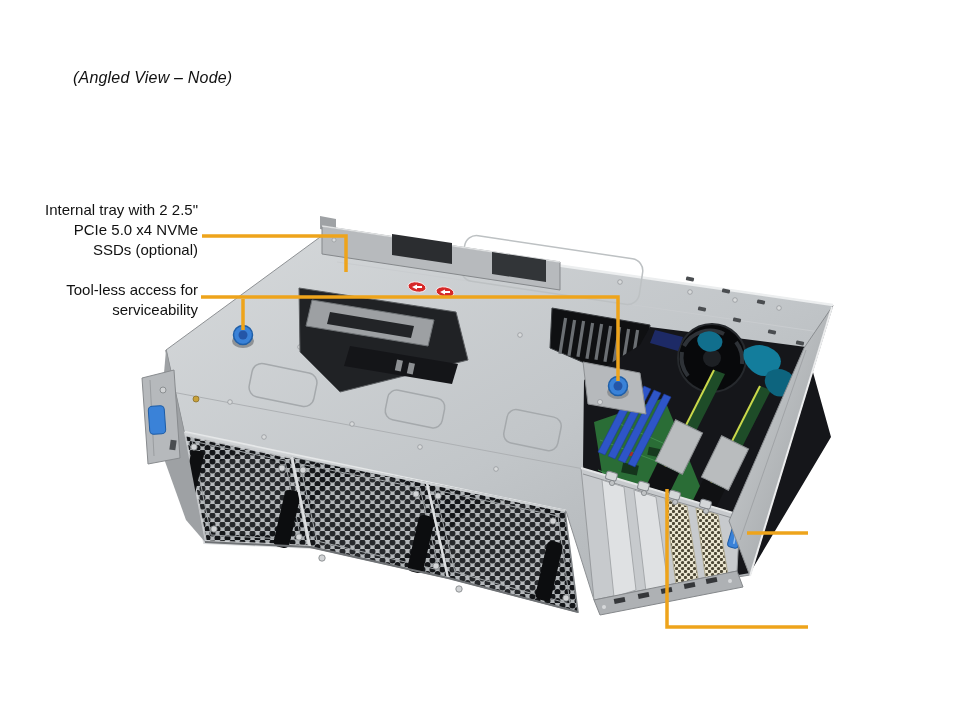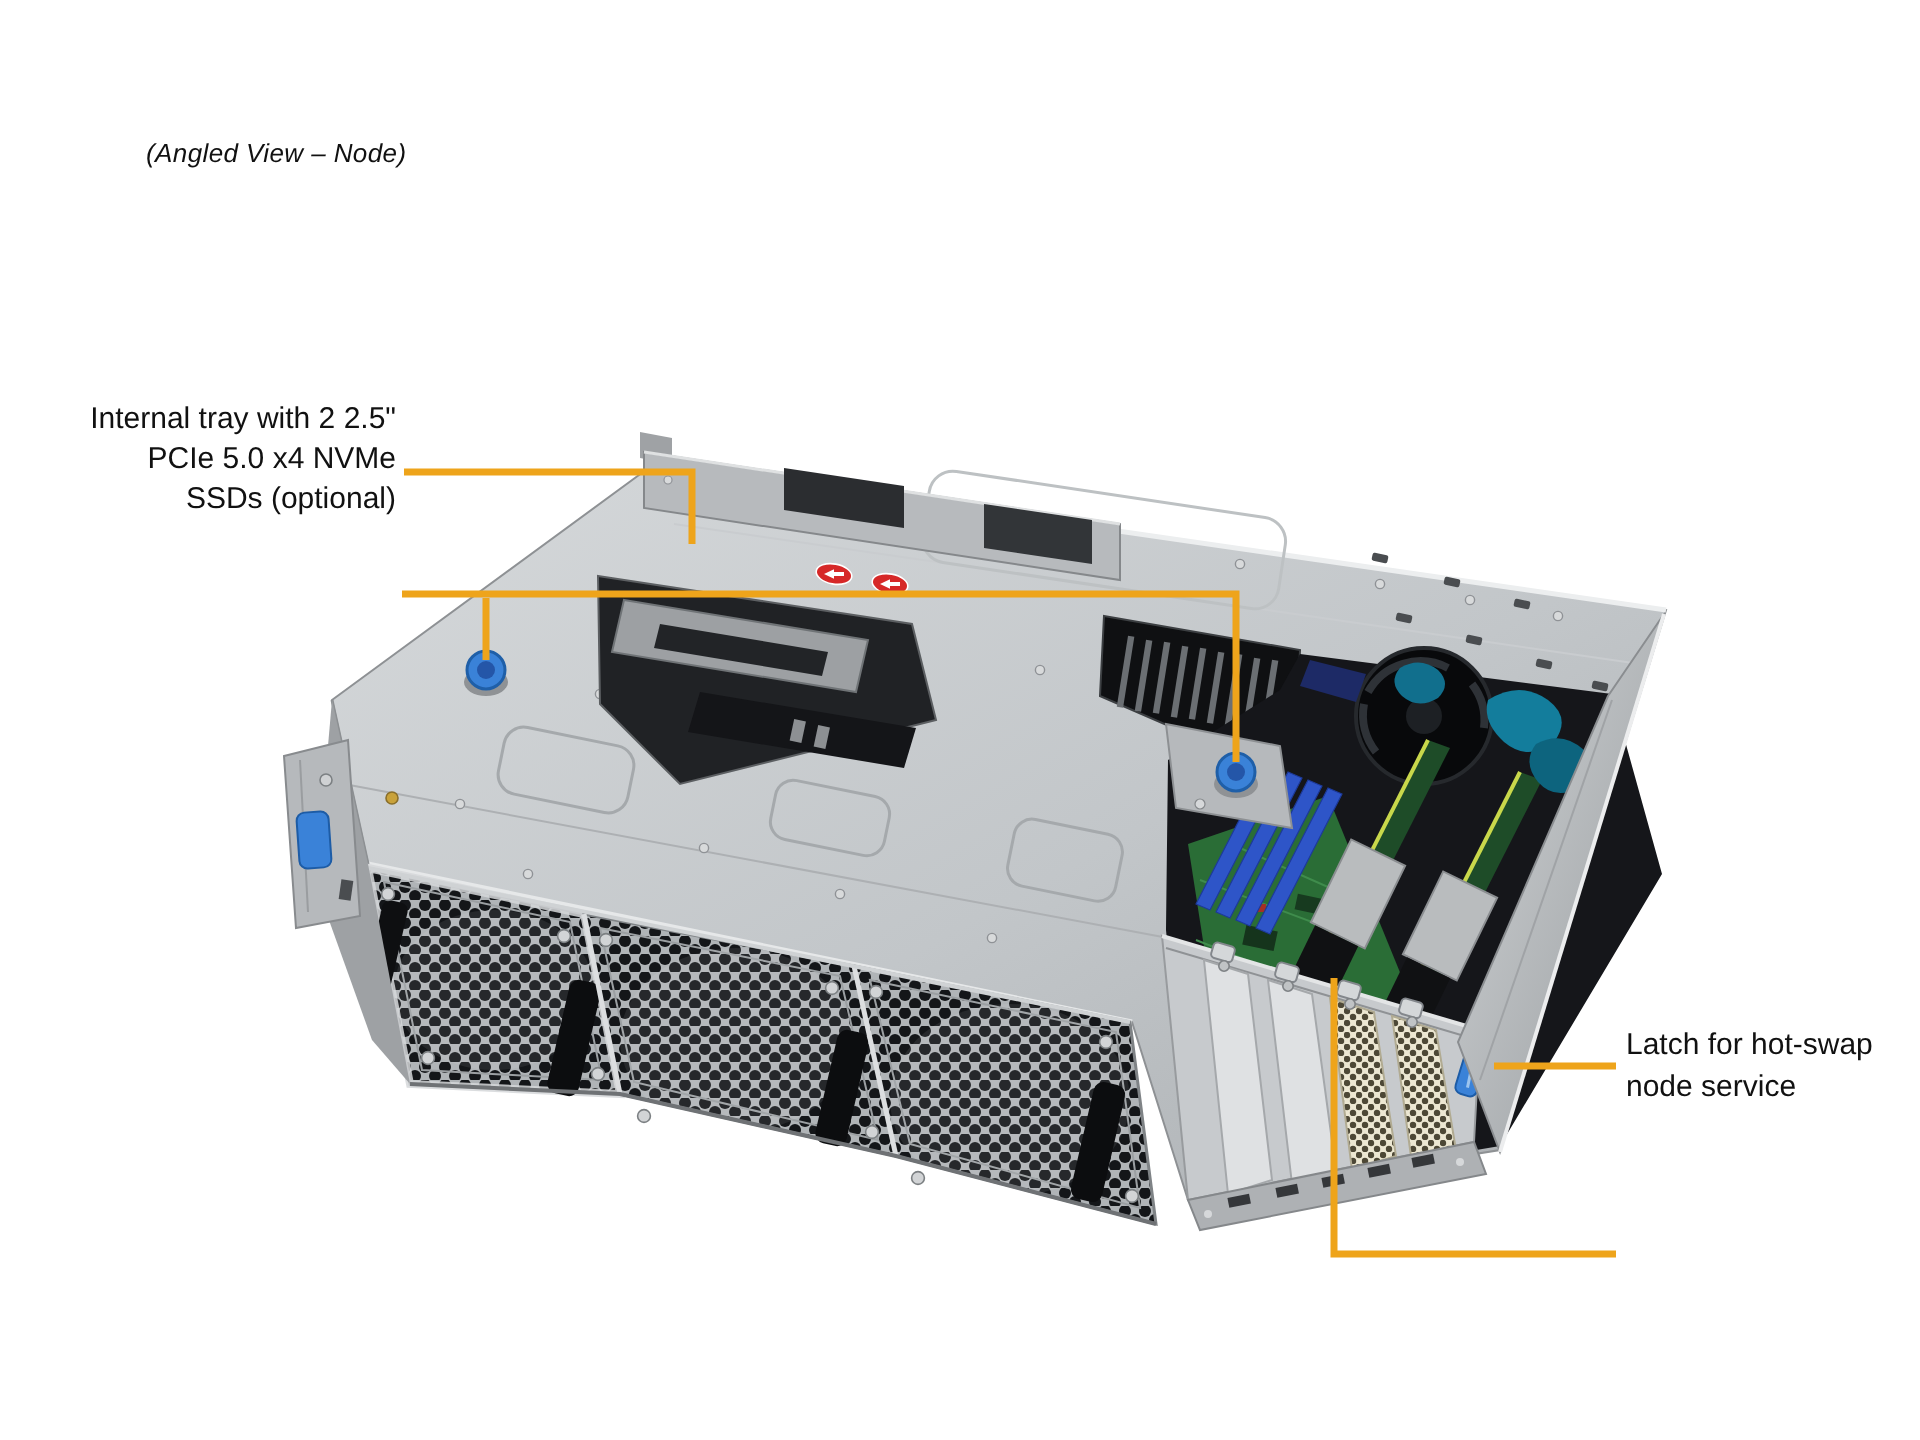--- a/index.html
+++ b/index.html
@@ -1,18 +1,18 @@
 <!DOCTYPE html>
 <html style="--background: #FFFFFF; --label-text: #111111; --callout-line: #EEA41B; --latch-blue: #3A82D8; --pcb-green: #2A6D36; --dimm-blue: #2E55C8; --sticker-red: #D62828; --chassis-gray: #C2C6C9;"><head>
 <meta charset="utf-8">
 <style>
   html,body{margin:0;padding:0;background:#fff;}
   .canvas{position:relative;width:960px;height:720px;background:var(--background,#fff);overflow:hidden;
           font-family:"Liberation Sans",sans-serif;}
-  .figure-title{position:absolute;left:73px;top:69px;font-size:13px;font-style:italic;
+  .figure-title{position:absolute;left:73px;top:69px;font-size:16px;font-style:italic;
                 color:var(--label-text,#111);letter-spacing:.2px;}
   .label{position:absolute;font-size:15px;line-height:20px;color:var(--label-text,#111);
          white-space:pre-line;}
   .label.right-align{text-align:right;}
   #lbl-tray{left:20px;top:200px;width:178px;}
   #lbl-access{left:20px;top:280px;width:178px;}
   #lbl-latch{left:813px;top:512px;width:145px;line-height:21px;}
   #lbl-clips{left:813px;top:608px;width:145px;line-height:21px;}
   svg.illustration{position:absolute;left:0;top:0;}
   .accent{stroke:var(--callout-line,#EEA41B);stroke-width:3.5;fill:none;}
@@ -315,15 +315,15 @@
       <path class="accent" d="M202,236 H346 V272"></path>
       <path class="accent" d="M201,297 H618 V381 M243,299 V330"></path>
       <path class="accent" d="M747,533 H808"></path>
       <path class="accent" d="M667,489 V627 H808"></path>
     </g>
   </svg>
 
   <div id="lbl-tray" class="label right-align">Internal tray with 2 2.5"
 PCIe 5.0 x4 NVMe
 SSDs (optional)</div>
-  <div id="lbl-latch" class="label">Latch for hot-swap
-node service</div>
+  <div id="lbl-access" class="label right-align">Tool-less access for
+serviceability</div>
 </div>
 
 </body></html>

